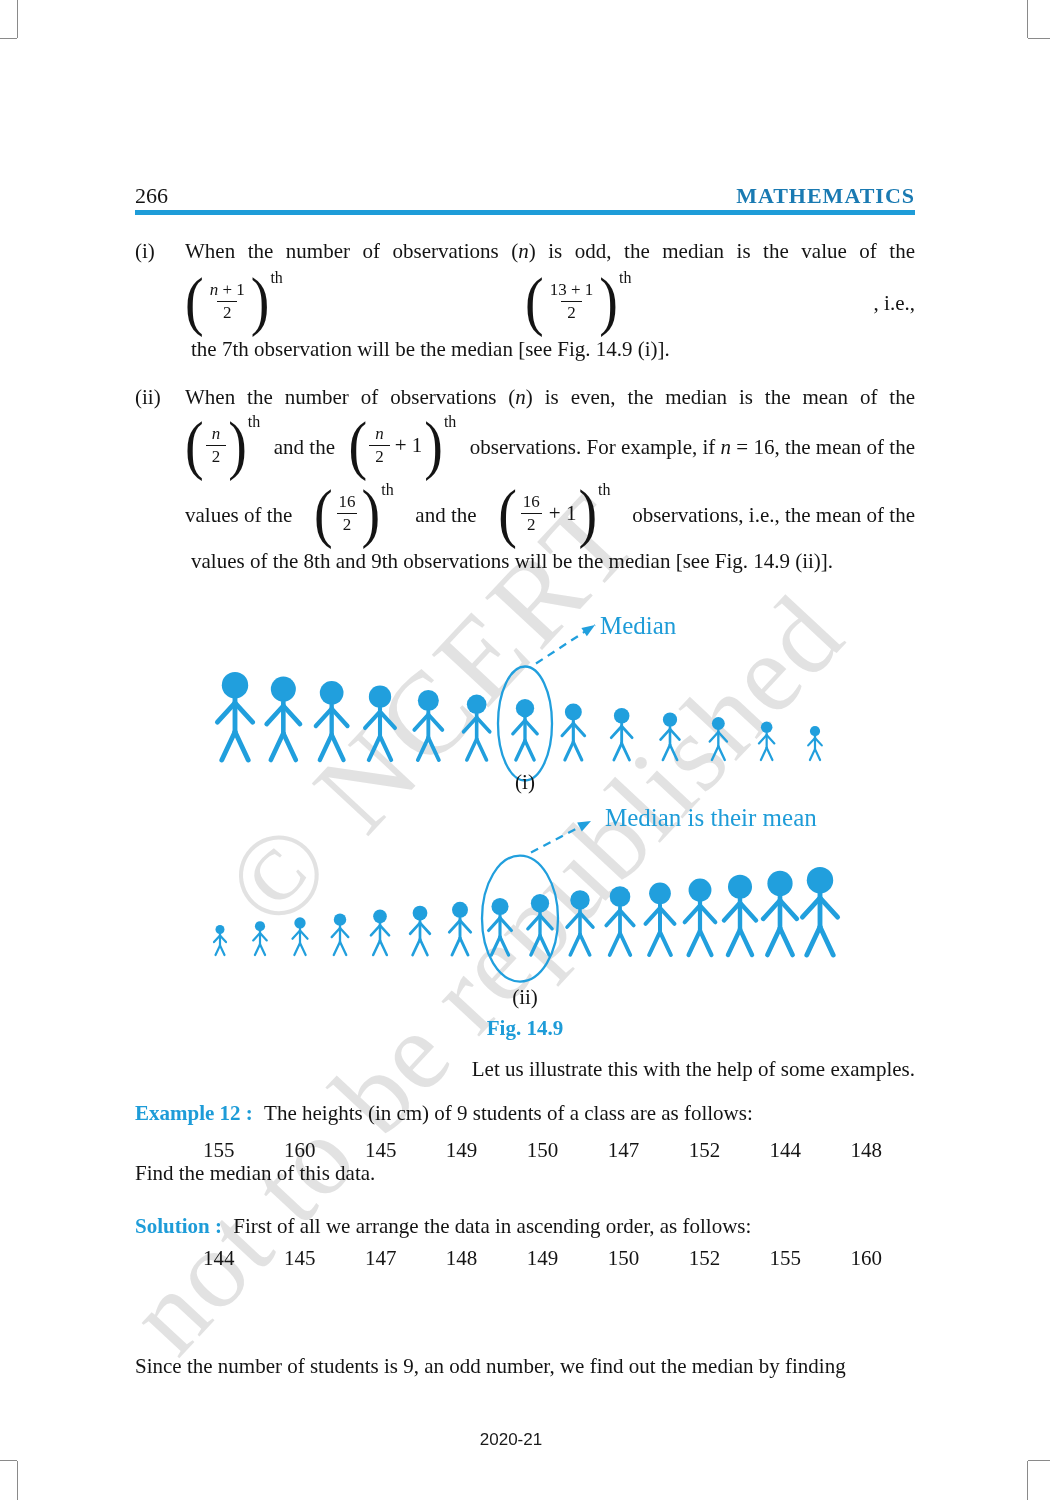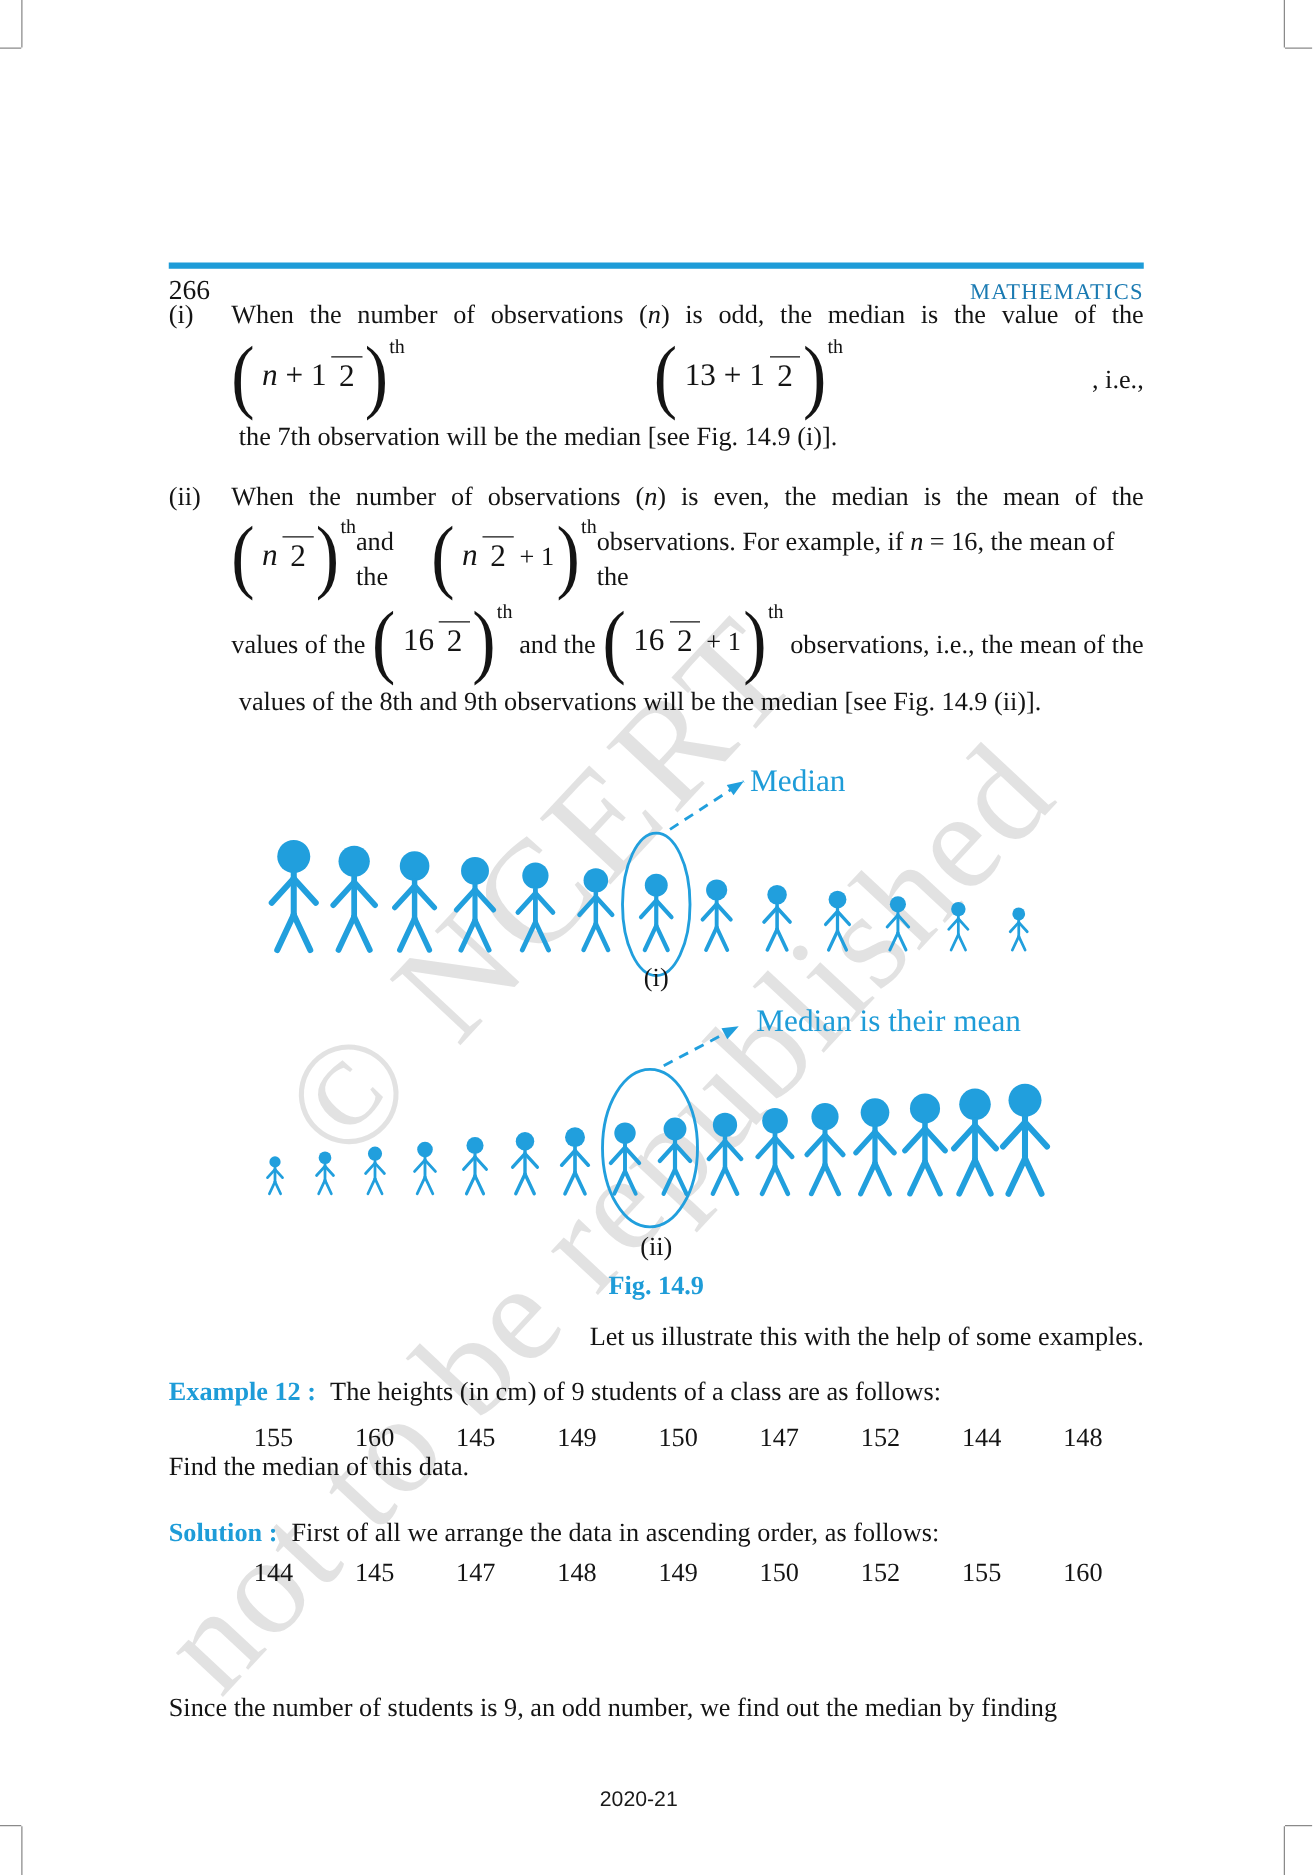--- a/index.html
+++ b/index.html
@@ -20,36 +20,36 @@
   .wm{
     position:absolute;z-index:0;color:rgba(125,125,125,0.22);
     font-family:"Liberation Serif", serif;white-space:nowrap;
     transform-origin:left center;pointer-events:none;
   }
   .wm1{left:248px;top:840px;font-size:118px;transform:rotate(-47deg);letter-spacing:6px;}
   .wm2{left:150px;top:1270px;font-size:112px;transform:rotate(-47deg);letter-spacing:2px;}
   .layer{position:absolute;inset:0;z-index:1;}
   
   .header{position:absolute;left:135px;top:183px;width:780px;display:flex;justify-content:space-between;align-items:baseline;}
-  .pagenum{font-size:22px;margin-top:36px;}
-  .running{font-variant:small-caps;font-size:18px;letter-spacing:1px;color:var(--header-text);font-weight:400;}
+  .pagenum{font-size:22px;}
+  .running{font-variant:small-caps;font-size:22px;letter-spacing:1px;color:var(--header-text);font-weight:700;}
   .rule{position:absolute;left:135px;top:210px;width:780px;height:5px;background:var(--accent);}
   
   .para{position:absolute;left:135px;width:780px;font-size:21px;line-height:28px;}
   .pline{display:flex;}
   .plabel{width:50px;flex:0 0 50px;}
   .ptext{flex:1;text-align:justify;text-align-last:justify;}
   .indent{margin-left:56px;}
   .mathrow{display:flex;align-items:center;justify-content:space-between;margin-left:50px;}
   .mathrow .seg{transform:translateY(2px);}
   
   .math{display:inline-flex;align-items:center;line-height:1;}
   .paren{font-size:56px;font-weight:300;line-height:1;transform:scaleY(1.18);}
   .fracwrap{display:inline-flex;align-items:center;margin:0 2px;}
-  .frac{display:inline-flex;align-items:center;font-size:25px;line-height:1.25;}
+  .frac{display:inline-flex;flex-direction:column;align-items:center;font-size:17px;line-height:1.25;}
   .frac .num{padding:0 4px;white-space:nowrap;}
   .frac .den{border-top:1.6px solid #141414;padding:0 6px;}
   .plus{font-size:21px;margin-left:5px;white-space:nowrap;}
   .plus:empty{display:none;}
   .math sup{font-size:16px;align-self:flex-start;margin-top:-3px;margin-left:1px;}
   i{font-style:italic;}
   .num i:empty, .seg i:empty{display:none;}
   
   .figsec{position:absolute;left:135px;top:600px;width:780px;height:455px;}
   .figsec svg{position:absolute;left:0;}

